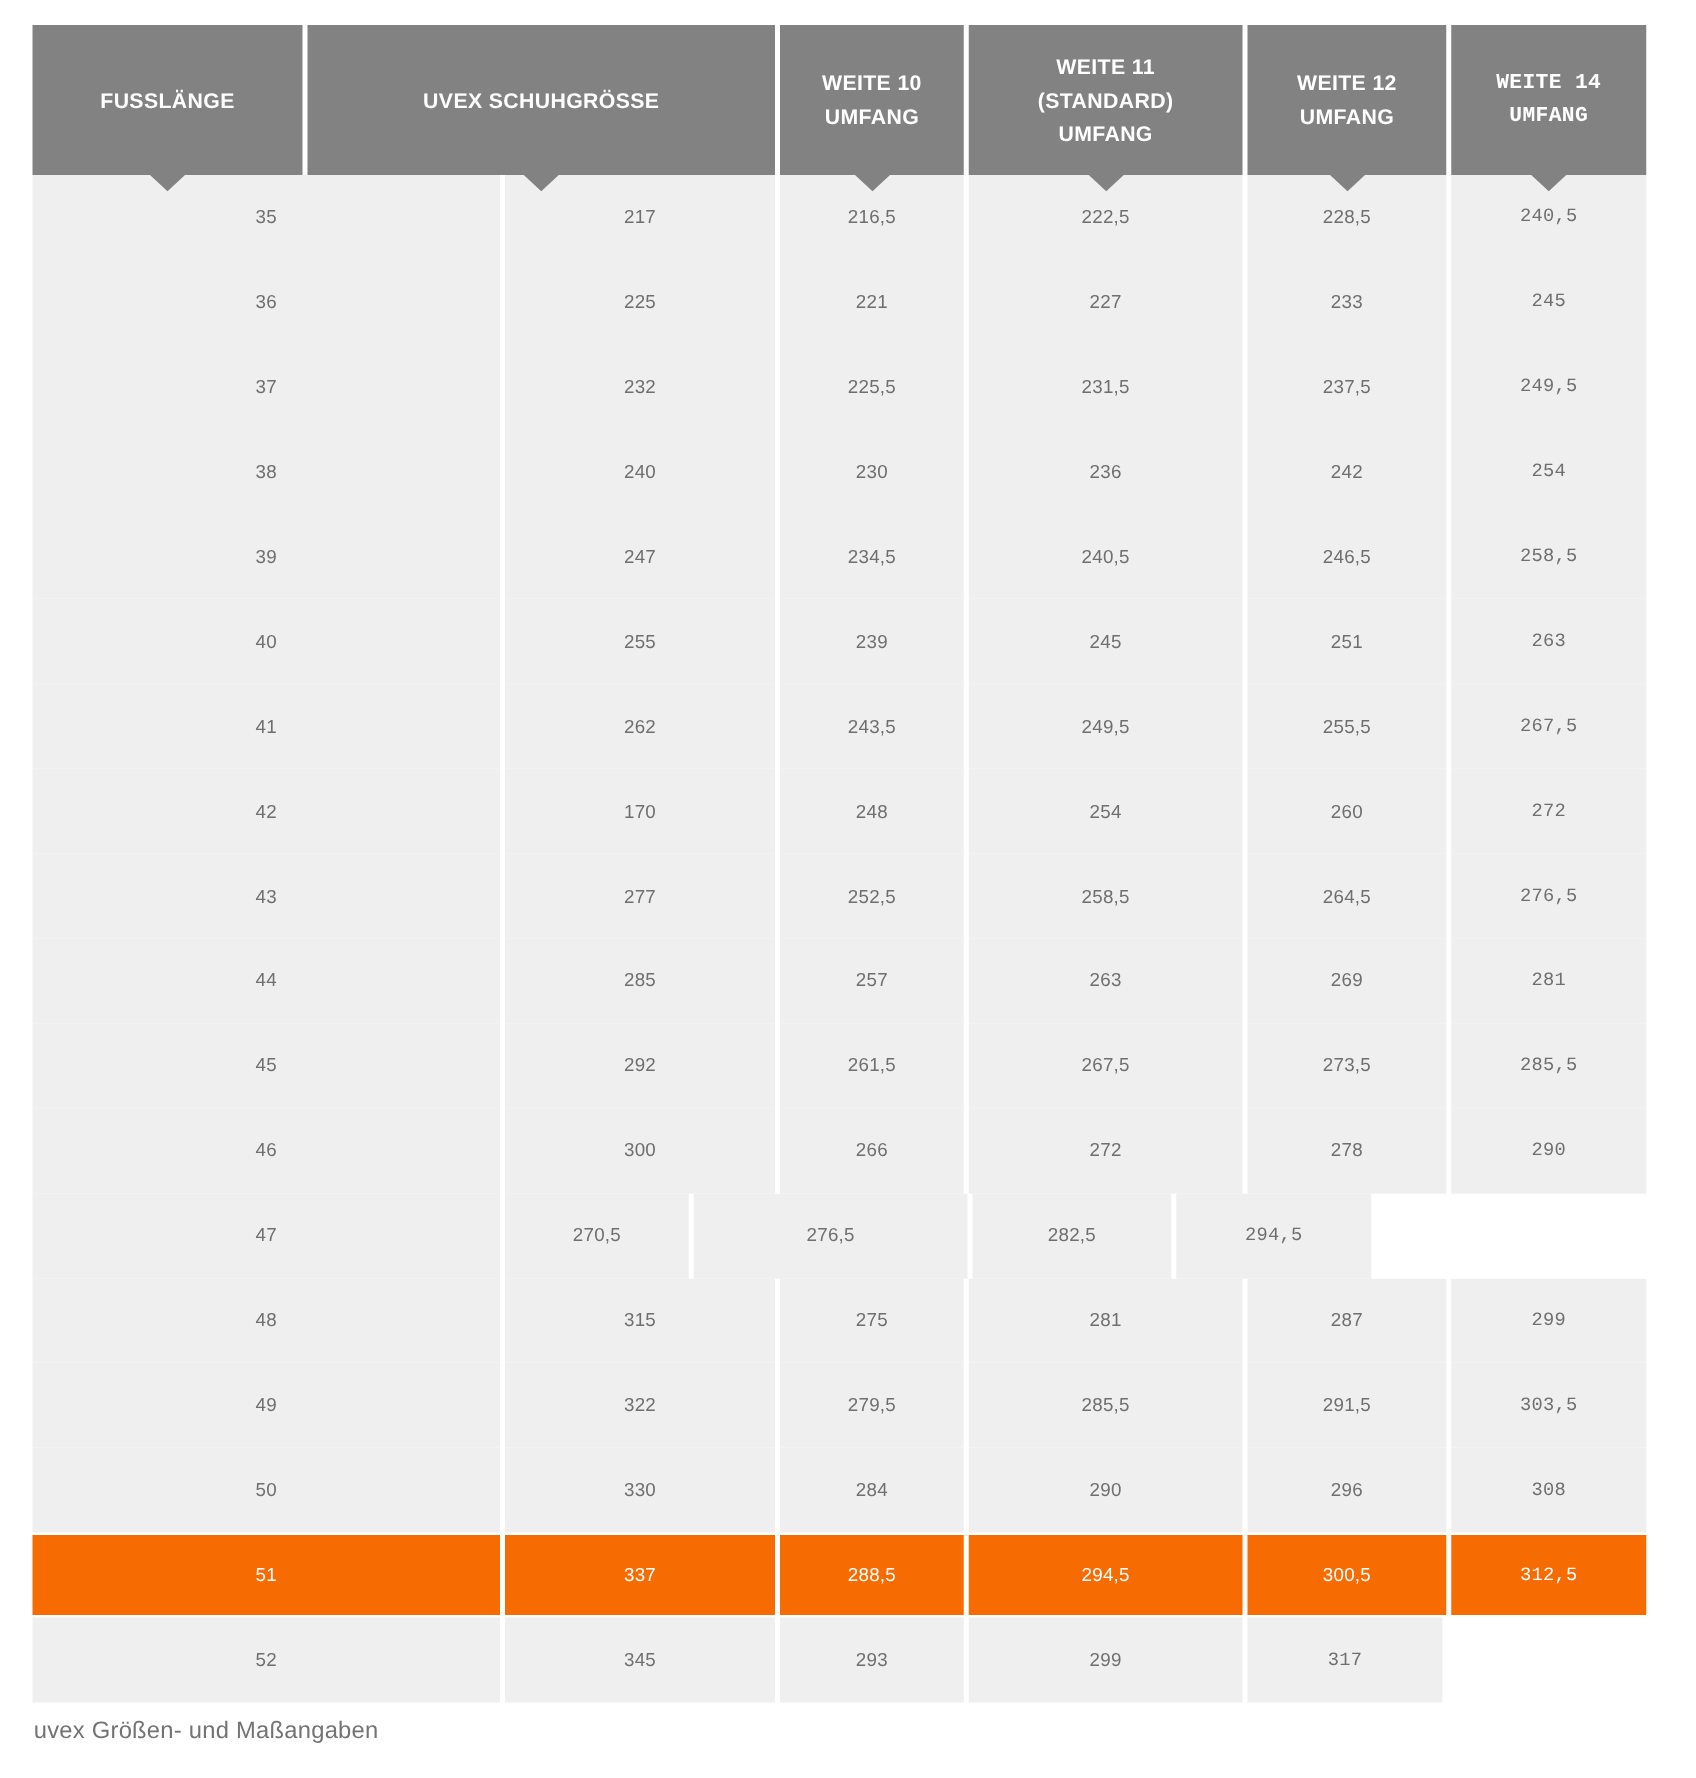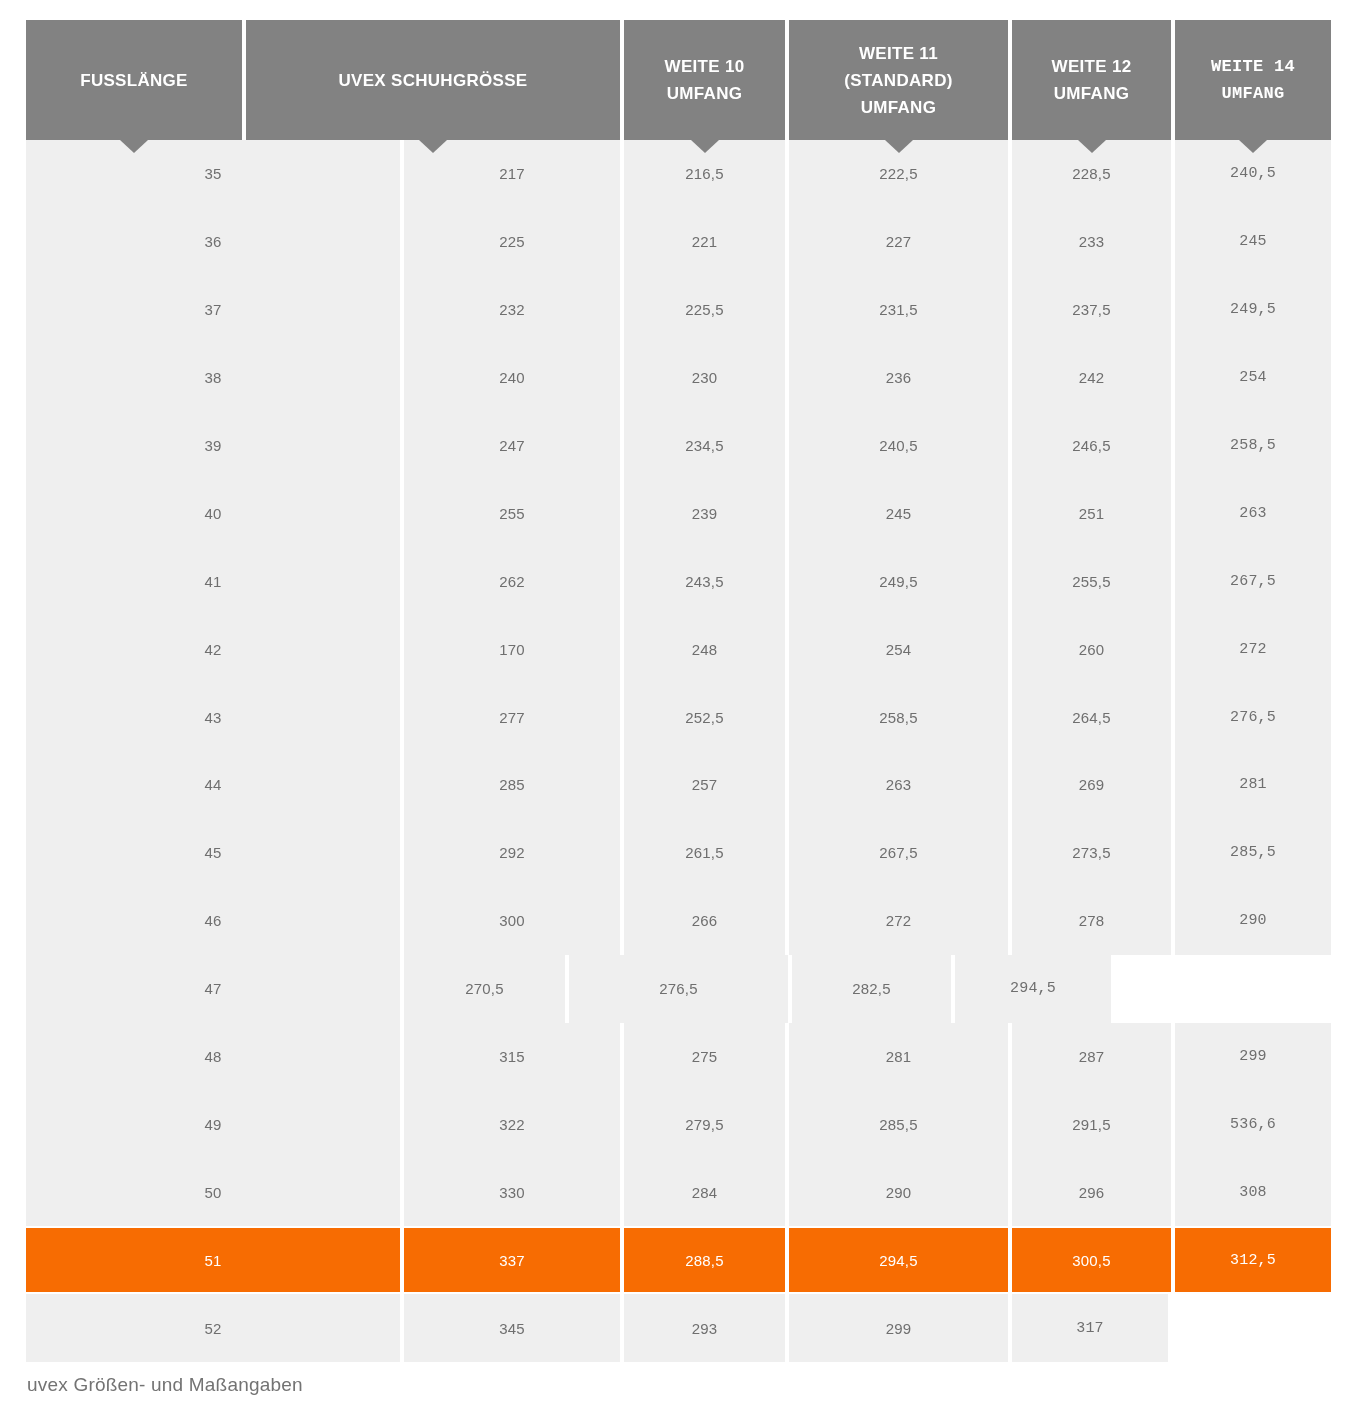--- a/index.html
+++ b/index.html
@@ -29,21 +29,21 @@
     position: absolute; left: 50%; bottom: -13px;
     transform: translateX(-50%);
     width: 0; height: 0;
     border-left: 14px solid transparent;
     border-right: 14px solid transparent;
     border-top: 13px solid #828282;
   }
 
   .c0 { width: 374px; }
   .c1 { width: 216px; }
-  .c2 { width: 161px; }
+  .c2 { width: 147px; }
   .c3 { width: 219px; }
   .c4 { width: 159px; }
   .c5 { width: 156px; font-family: Liberation Mono, monospace; }
 
   .tbody { display: block; }
   .body-row { display: flex; gap: 4px; height: 67.9px; }
   .body-row .cell {
     display: flex; align-items: center; justify-content: center;
     background: #efefef;
     color: #6f6f6f;
@@ -210,21 +210,21 @@
         <div class="cell c3">281</div>
         <div class="cell c4">287</div>
         <div class="cell c5">299</div>
       </div>
       <div class="body-row">
         <div class="cell c0">49</div>
         <div class="cell c1">322</div>
         <div class="cell c2">279,5</div>
         <div class="cell c3">285,5</div>
         <div class="cell c4">291,5</div>
-        <div class="cell c5">536,6</div>
+        <div class="cell c5">303,5</div>
       </div>
       <div class="body-row">
         <div class="cell c0">50</div>
         <div class="cell c1">330</div>
         <div class="cell c2">284</div>
         <div class="cell c3">290</div>
         <div class="cell c4">296</div>
         <div class="cell c5">308</div>
       </div>
       <div class="body-row highlight">

